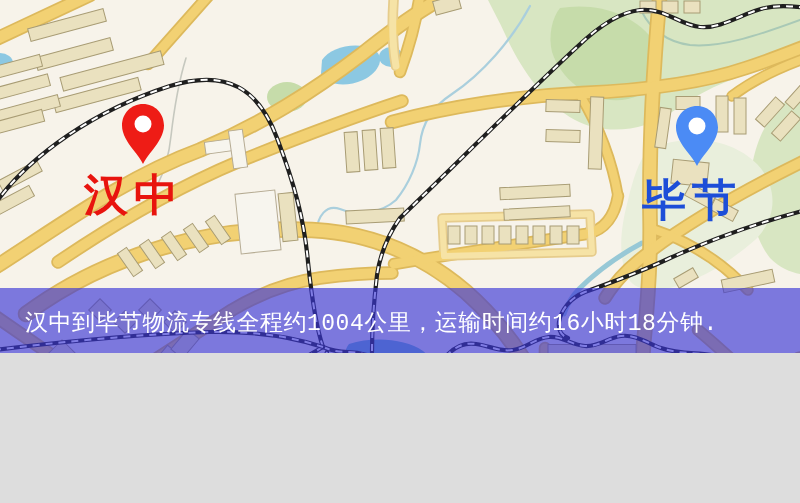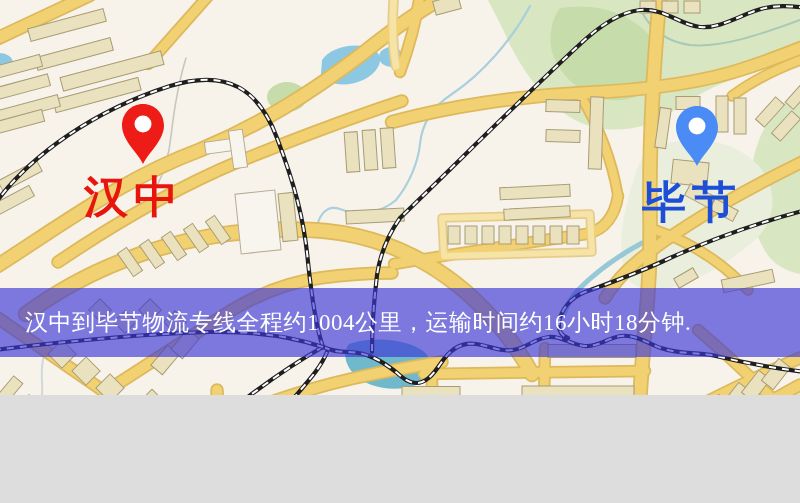--- a/index.html
+++ b/index.html
@@ -1,18 +1,18 @@
 <!DOCTYPE html>
 <html style="--background: #f7f3ea; --road-fill: #f2d173; --road-casing: #ddb95c; --minor-road-fill: #f6e3a6; --minor-road-casing: #e6cc8c; --park-green: #d8e6c2; --park-green-dark: #c6dcaa; --park-green-pale: #e9efdc; --water-blue: #8cc8e2; --water-teal: #70b9cc; --railway-dark: #1f1f1f; --railway-dash: #ffffff; --building-fill: #eae1bf; --building-stroke: #a89c74; --building-white-fill: #f7f5ee; --building-white-stroke: #b5ab93;"><head>
 <meta charset="utf-8">
 <style>
   html,body{margin:0;padding:0;background:#ddd;}
   .stage{
-    position:relative;width:800px;height:395px;overflow:hidden;
-    font-family:Liberation Serif, serif;
+    position:relative;width:800px;height:353px;overflow:hidden;
+    font-family:Liberation Mono, monospace;
     background:var(--background,#f7f3ea);
   }
   .stage svg.map{position:absolute;left:0;top:0;display:block;}
   
   .banner{
     position:absolute;left:0;top:288px;width:800px;height:69px;
     display:flex;align-items:center;box-sizing:border-box;padding-left:25px;
     z-index:30;
     text-align:center;
   }

